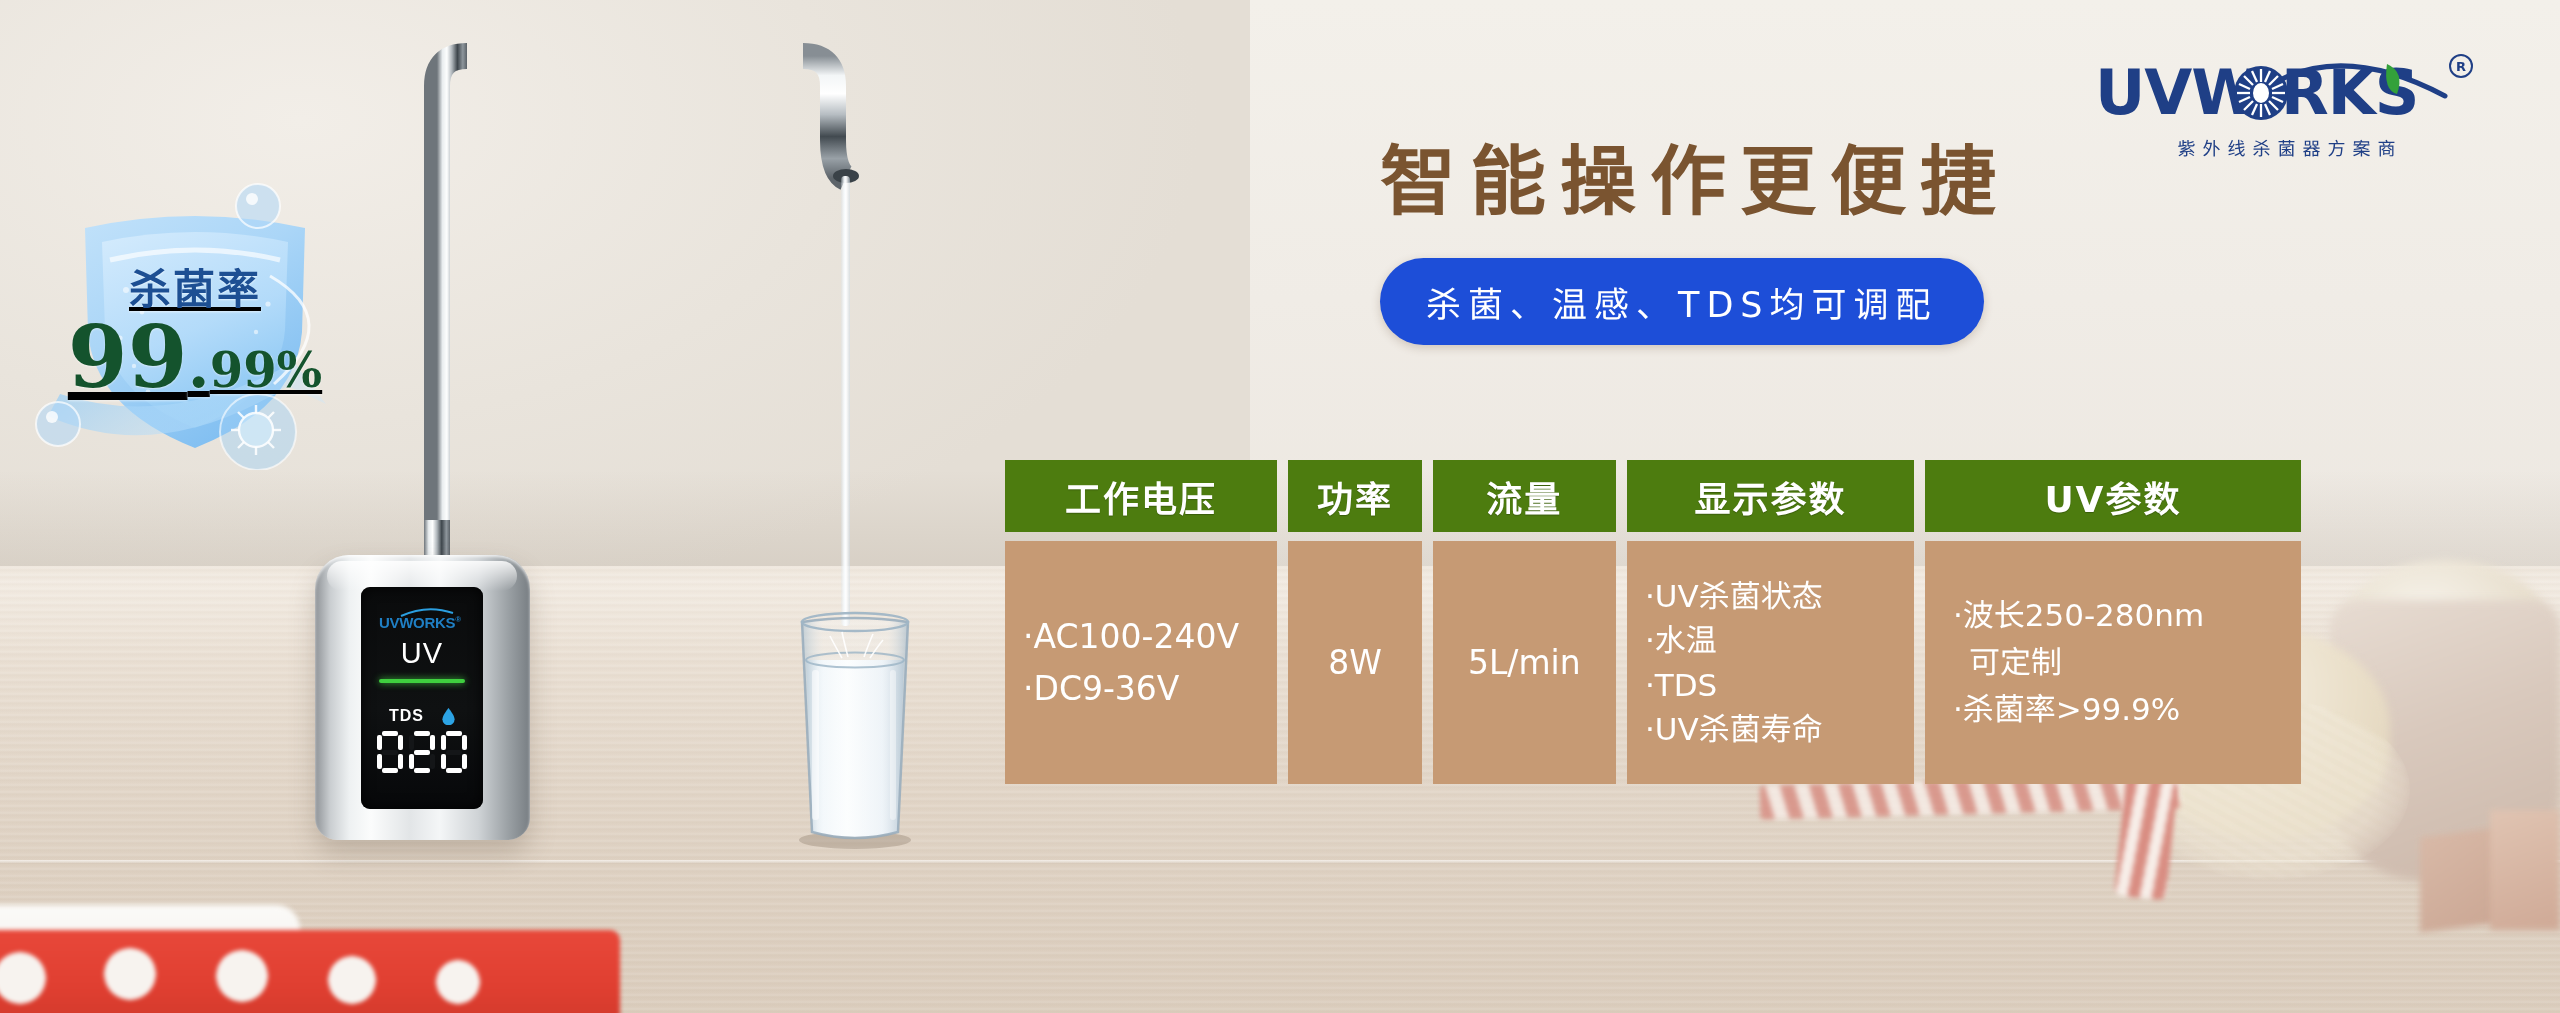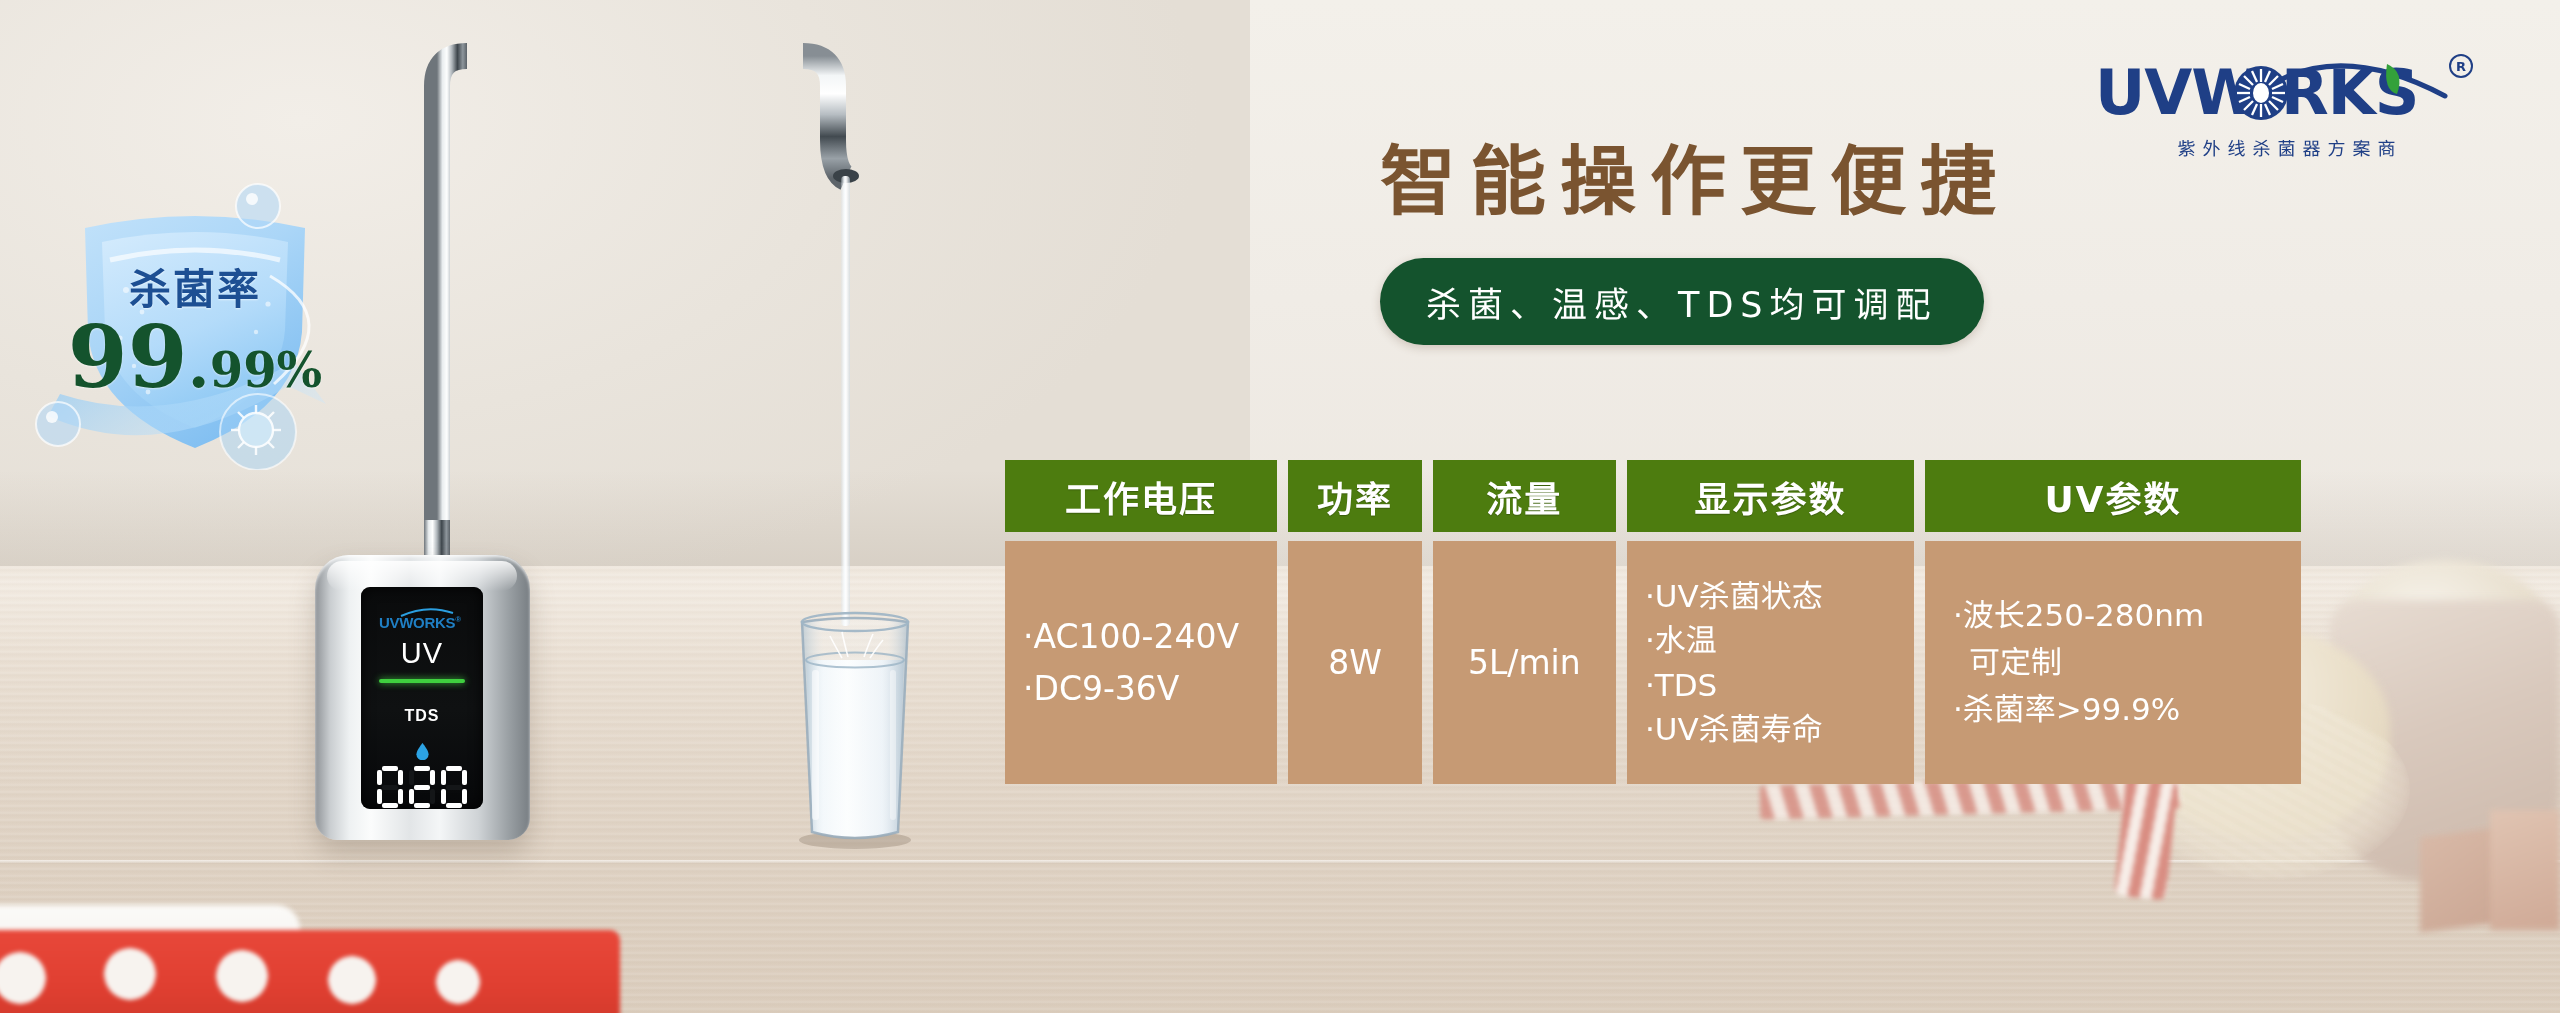--- a/index.html
+++ b/index.html
@@ -129,20 +129,21 @@
 
   
   .glass-wrap{position:absolute;left:790px;top:600px;width:130px;height:250px;}
 
   
   .shield{position:absolute;left:30px;top:180px;width:330px;height:290px;}
   .shield-text{
     position:absolute;left:0;top:0;width:330px;height:290px;
     display:flex;flex-direction:column;align-items:center;justify-content:center;
     pointer-events:none;
+    text-decoration:underline;
   }
   .shield-label{
     font-family:"DejaVu Sans","Liberation Sans",sans-serif;
     font-size:42px;font-weight:700;color:#1d4f93;letter-spacing:2px;
     text-shadow:0 1px 2px rgba(255,255,255,.6);
     margin-top:6px;
   }
   .shield-pct{
     display:flex;align-items:baseline;color:#14532d;
     font-family:"DejaVu Serif","Liberation Serif",serif;
@@ -182,21 +183,21 @@
   }
   .scr-uv{
     margin-top:12px;color:#ffffff;font-size:29px;font-weight:400;letter-spacing:1px;
     font-family:"Liberation Sans",sans-serif;line-height:1;
   }
   .scr-bar{
     margin-top:11px;width:86px;height:4px;border-radius:2px;
     background:#3fcf3f;box-shadow:0 0 7px rgba(70,220,70,.85);
   }
   .scr-tds-row{
-    margin-top:24px;display:flex;align-items:center;gap:18px;flex-direction:column;
+    margin-top:24px;display:flex;align-items:center;gap:18px;
   }
   .scr-tds{color:#fff;font-size:16px;font-weight:700;letter-spacing:1px;
     font-family:"Liberation Sans",sans-serif;}
   .scr-seg{
     margin-top:6px;display:flex;gap:6px;
   }
   .seg-digit{width:26px;height:42px;position:relative;}
   .seg{position:absolute;background:#ffffff;border-radius:2px;}
   .seg.off{background:#141618;}
   .seg-a{left:5px;top:0;width:16px;height:5px;}
@@ -209,21 +210,21 @@
 
   
   .headline{
     position:absolute;left:1380px;top:120px;
     font-family:"DejaVu Serif","Liberation Serif",serif;
     font-size:76px;font-weight:700;color:#7a5430;letter-spacing:14px;
     white-space:nowrap;
   }
   .pill{
     position:absolute;left:1380px;top:258px;
-    background:#14532d;color:#fff;
+    background:#1d4ed8;color:#fff;
     border-radius:48px;
     padding:18px 46px;
     font-size:35px;letter-spacing:7px;
     font-family:"DejaVu Sans","Liberation Sans",sans-serif;
     white-space:nowrap;
     box-shadow:0 3px 10px rgba(90,65,40,.22);
   }
 
   
   .logo{position:absolute;left:2095px;top:38px;width:390px;height:130px;}

